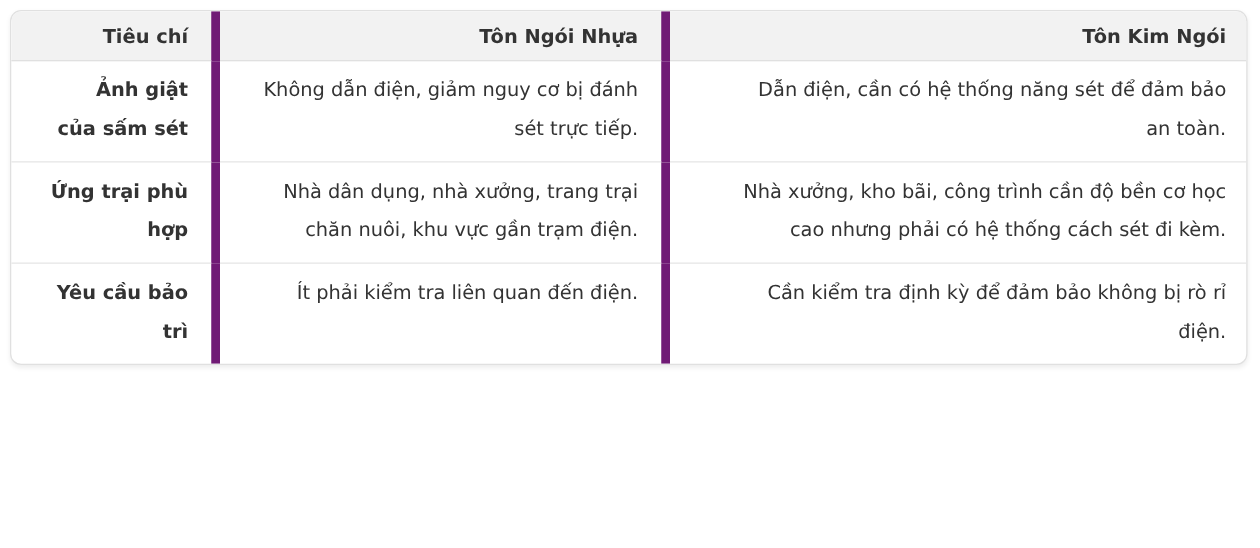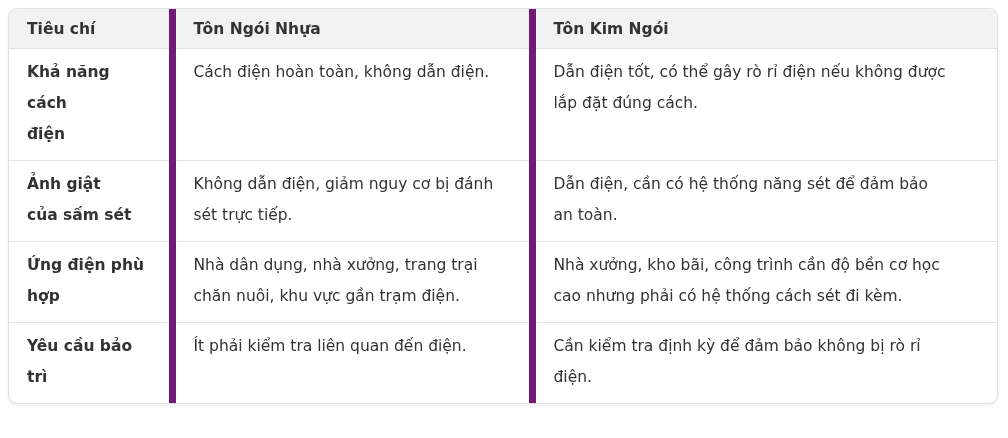--- a/index.html
+++ b/index.html
@@ -24,21 +24,21 @@
     width: 100%;
     border-collapse: collapse;
     table-layout: fixed;
     color: #333333;
     font-size: 15.5px;
   }
   col.c1 { width: 163px; }
   col.c2 { width: 360px; }
   col.c3 { width: 467px; }
   th, td {
-    text-align: left;
+    text-align: right;
     vertical-align: top;
     box-sizing: border-box;
   }
   thead th {
     background: #f2f2f2;
     font-weight: 700;
     padding: 10px 18px 9px 18px;
     line-height: 20px;
     border-bottom: 1px solid #e0e0e0;
   }
@@ -69,36 +69,29 @@
     </colgroup>
     <thead>
       <tr>
         <th>Tiêu chí</th>
         <th>Tôn Ngói Nhựa</th>
         <th>Tôn Kim Ngói</th>
       </tr>
     </thead>
     <tbody>
       <tr>
-        <td class="crit">Khả năng cách
-điện</td>
-        <td>Cách điện hoàn toàn, không dẫn điện.</td>
-        <td>Dẫn điện tốt, có thể gây rò rỉ điện nếu không được
-lắp đặt đúng cách.</td>
-      </tr>
-      <tr>
         <td class="crit">Ảnh giật
 của sấm sét</td>
         <td>Không dẫn điện, giảm nguy cơ bị đánh
 sét trực tiếp.</td>
         <td>Dẫn điện, cần có hệ thống năng sét để đảm bảo
 an toàn.</td>
       </tr>
       <tr>
-        <td class="crit">Ứng điện phù
+        <td class="crit">Ứng trại phù
 hợp</td>
         <td>Nhà dân dụng, nhà xưởng, trang trại
 chăn nuôi, khu vực gần trạm điện.</td>
         <td>Nhà xưởng, kho bãi, công trình cần độ bền cơ học
 cao nhưng phải có hệ thống cách sét đi kèm.</td>
       </tr>
       <tr>
         <td class="crit">Yêu cầu bảo trì</td>
         <td>Ít phải kiểm tra liên quan đến điện.</td>
         <td>Cần kiểm tra định kỳ để đảm bảo không bị rò rỉ

